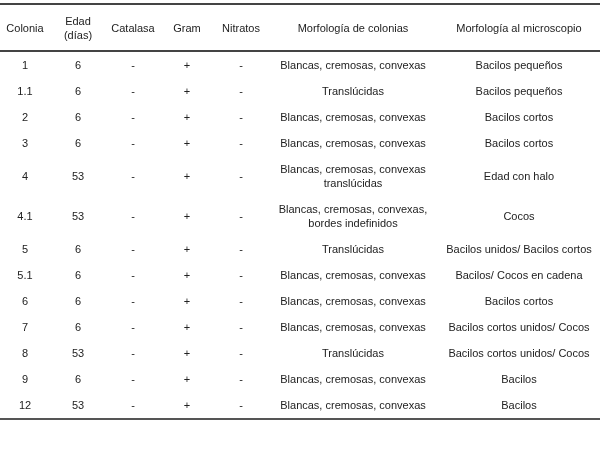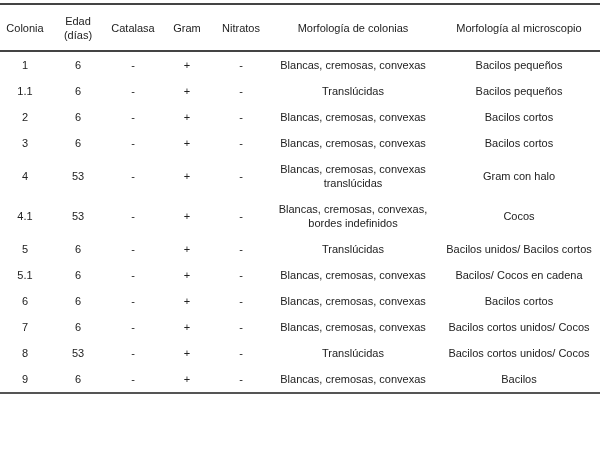--- a/index.html
+++ b/index.html
@@ -81,21 +81,21 @@
           <td><span>Blancas, cremosas, convexas</span></td>
           <td>Bacilos cortos</td>
         </tr>
         <tr>
           <td class="tall">4</td>
           <td class="tall">53</td>
           <td class="tall">-</td>
           <td class="tall">+</td>
           <td class="tall">-</td>
           <td class="tall"><span>Blancas, cremosas, convexas</span><br><span>translúcidas</span></td>
-          <td class="tall">Gram con halo</td>
+          <td class="tall">Edad con halo</td>
         </tr>
         <tr>
           <td class="tall">4.1</td>
           <td class="tall">53</td>
           <td class="tall">-</td>
           <td class="tall">+</td>
           <td class="tall">-</td>
           <td class="tall"><span>Blancas, cremosas, convexas,</span><br><span>bordes indefinidos</span></td>
           <td class="tall">Cocos</td>
         </tr>
@@ -146,15 +146,24 @@
         </tr>
         <tr>
           <td>9</td>
           <td>6</td>
           <td>-</td>
           <td>+</td>
           <td>-</td>
           <td><span>Blancas, cremosas, convexas</span></td>
           <td>Bacilos</td>
         </tr>
+        <tr>
+          <td>12</td>
+          <td>53</td>
+          <td>-</td>
+          <td>+</td>
+          <td>-</td>
+          <td><span>Blancas, cremosas, convexas</span></td>
+          <td>Bacilos</td>
+        </tr>
       </tbody>
   </table>
 </div>
 
 </body></html>

